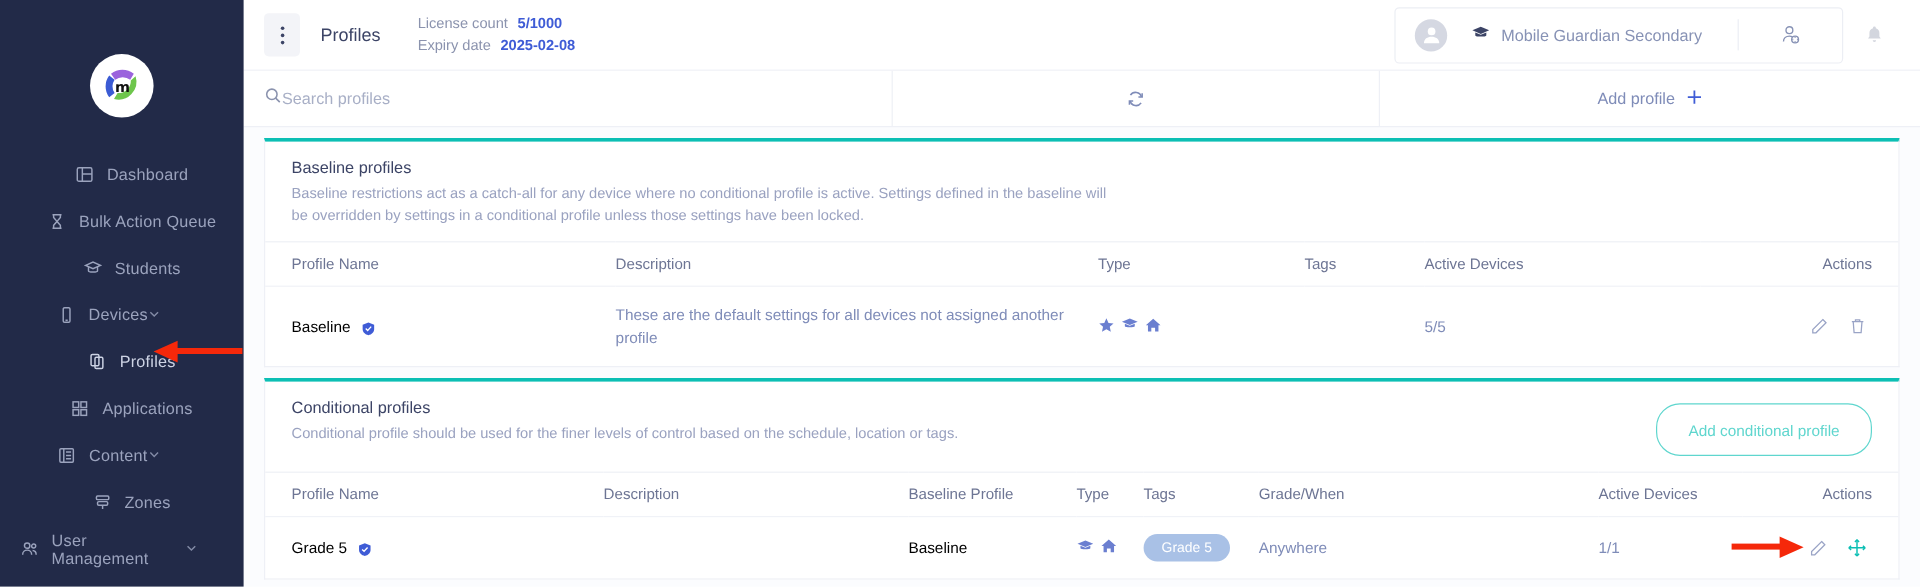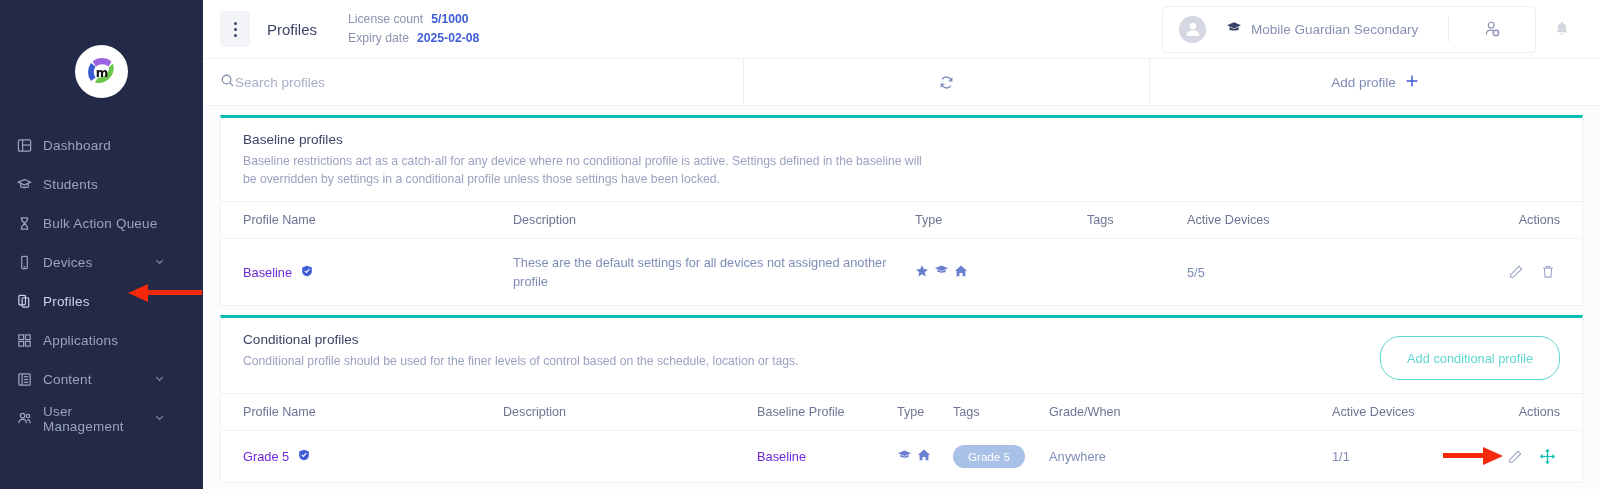--- a/index.html
+++ b/index.html
@@ -11,21 +11,21 @@
   .app { display:flex; width:1600px; height:489px; position:relative; }
 
   
   .sidebar {
     width:203px; min-width:203px; height:489px;
     background:#222a48; position:relative; overflow:hidden;
   }
   .logo-wrap { display:flex; justify-content:center; padding-top:45px; padding-bottom:28px; }
   .logo { width:53px; height:53px; border-radius:50%; background:#fff;
           display:flex; align-items:center; justify-content:center; position:relative; }
-  .nav { display:flex; flex-direction:column; }
+  .nav { display:flex; flex-direction:column;align-items:center; }
   .nav-item {
     display:flex; align-items:center; height:39px; padding-left:17px;
     color:#9ba3bd; font-size:13.5px; position:relative; cursor:pointer;
   }
   .nav-item .ico { width:26px; display:flex; align-items:center; color:#9ba3bd; }
   .nav-item .lbl { flex:1; letter-spacing:.2px; }
   .nav-item .chev { margin-right:38px; opacity:.8; }
   .nav-item.active .lbl, .nav-item.active .ico { color:#cdd3e4; }
 
   
@@ -84,21 +84,21 @@
     margin-top:4px;
   }
 
   table { width:100%; border-collapse:collapse; }
   thead th {
     font-weight:normal; font-size:12.6px; color:#6d7594; text-align:left;
     padding:11px 0; border-top:1px solid #eef0f6;
   }
   tbody td { font-size:12.8px; color:#7f8cb8; padding:14px 0; border-top:1px solid #f0f2f7;
              vertical-align:middle; }
-  .lnk { color:#6d28d9; cursor:pointer; display:inline-flex; align-items:flex-start; gap:9px; }
+  .lnk { color:#000000; cursor:pointer; display:inline-flex; align-items:flex-end; gap:9px; }
   .shield { color:#3f5cd6; display:inline-flex; }
   .typeicons { display:flex; gap:5px; color:#6b7fd0; align-items:center; }
   .tag-pill { display:inline-block; background:#a9c1e6; color:#fff; font-size:11.6px;
               border-radius:12px; padding:5px 15px; }
   .acts { display:flex; gap:16px; align-items:center; justify-content:flex-end; padding-right:4px; }
   .act { color:#9aa4c6; cursor:pointer; display:inline-flex; }
   .act.move { color:#0cbfb4; }
 
   
   .arrow { position:absolute; pointer-events:none; }
@@ -132,37 +132,37 @@
               <line x1="6" y1="2" x2="6" y2="14"></line>
               <line x1="6" y1="7.5" x2="14.5" y2="7.5"></line>
           </svg>
         </span>
         <span class="lbl">Dashboard</span>
       </div>
 
       <div class="nav-item">
         <span class="ico">
           <svg width="15" height="15" viewBox="0 0 16 16" fill="none" stroke="currentColor" stroke-width="1.3">
-            <path d="M1.5 5.5 L8 2.5 L14.5 5.5 L8 8.5 Z"></path>
-              <path d="M4 7 v3.5 c0 1.2 8 1.2 8 0 V7"></path>
-          </svg>
-        </span>
-        <span class="lbl">Students</span>
-      </div>
-
-      <div class="nav-item">
-        <span class="ico">
-          <svg width="15" height="15" viewBox="0 0 16 16" fill="none" stroke="currentColor" stroke-width="1.3">
             <line x1="4" y1="2" x2="12" y2="2"></line>
               <line x1="4" y1="14" x2="12" y2="14"></line>
             <path d="M5 2 v2.5 L8 8 L11 4.5 V2"></path>
               <path d="M5 14 v-2.5 L8 8 l3 3.5 V14"></path>
           </svg>
         </span>
         <span class="lbl">Bulk Action Queue</span>
+      </div>
+
+      <div class="nav-item">
+        <span class="ico">
+          <svg width="15" height="15" viewBox="0 0 16 16" fill="none" stroke="currentColor" stroke-width="1.3">
+            <path d="M1.5 5.5 L8 2.5 L14.5 5.5 L8 8.5 Z"></path>
+              <path d="M4 7 v3.5 c0 1.2 8 1.2 8 0 V7"></path>
+          </svg>
+        </span>
+        <span class="lbl">Students</span>
       </div>
 
       <div class="nav-item">
         <span class="ico">
           <svg width="15" height="15" viewBox="0 0 16 16" fill="none" stroke="currentColor" stroke-width="1.3">
             <rect x="5" y="1.5" width="6" height="13" rx="1.2"></rect>
               <line x1="7" y1="12.6" x2="9" y2="12.6"></line>
           </svg>
         </span>
         <span class="lbl">Devices</span>
@@ -206,20 +206,30 @@
           </svg>
         </span>
         <span class="lbl">Content</span>
         <span class="chev">
           <svg width="11" height="11" viewBox="0 0 12 12" fill="none" stroke="currentColor" stroke-width="1.3">
               <path d="M2.5 4.5 L6 8 L9.5 4.5"></path>
             </svg>
         </span>
       </div>
 
+      <div class="nav-item">
+        <span class="ico">
+          <svg width="15" height="15" viewBox="0 0 16 16" fill="none" stroke="currentColor" stroke-width="1.3">
+            <rect x="2.5" y="2.5" width="11" height="3.2" rx="1"></rect>
+              <rect x="3.5" y="7.5" width="9" height="3.2" rx="1"></rect>
+            <line x1="8" y1="10.7" x2="8" y2="14"></line>
+          </svg>
+        </span>
+        <span class="lbl">Zones</span>
+      </div>
 
       <div class="nav-item">
         <span class="ico">
           <svg width="15" height="15" viewBox="0 0 16 16" fill="none" stroke="currentColor" stroke-width="1.3">
             <circle cx="6" cy="5" r="2.4"></circle>
               <path d="M2 13 c0-2.6 2-4 4-4 s4 1.4 4 4"></path>
             <circle cx="11.8" cy="5.4" r="1.8"></circle>
               <path d="M10.8 9.3 c2 .1 3.2 1.6 3.2 3.7"></path>
           </svg>
         </span>

